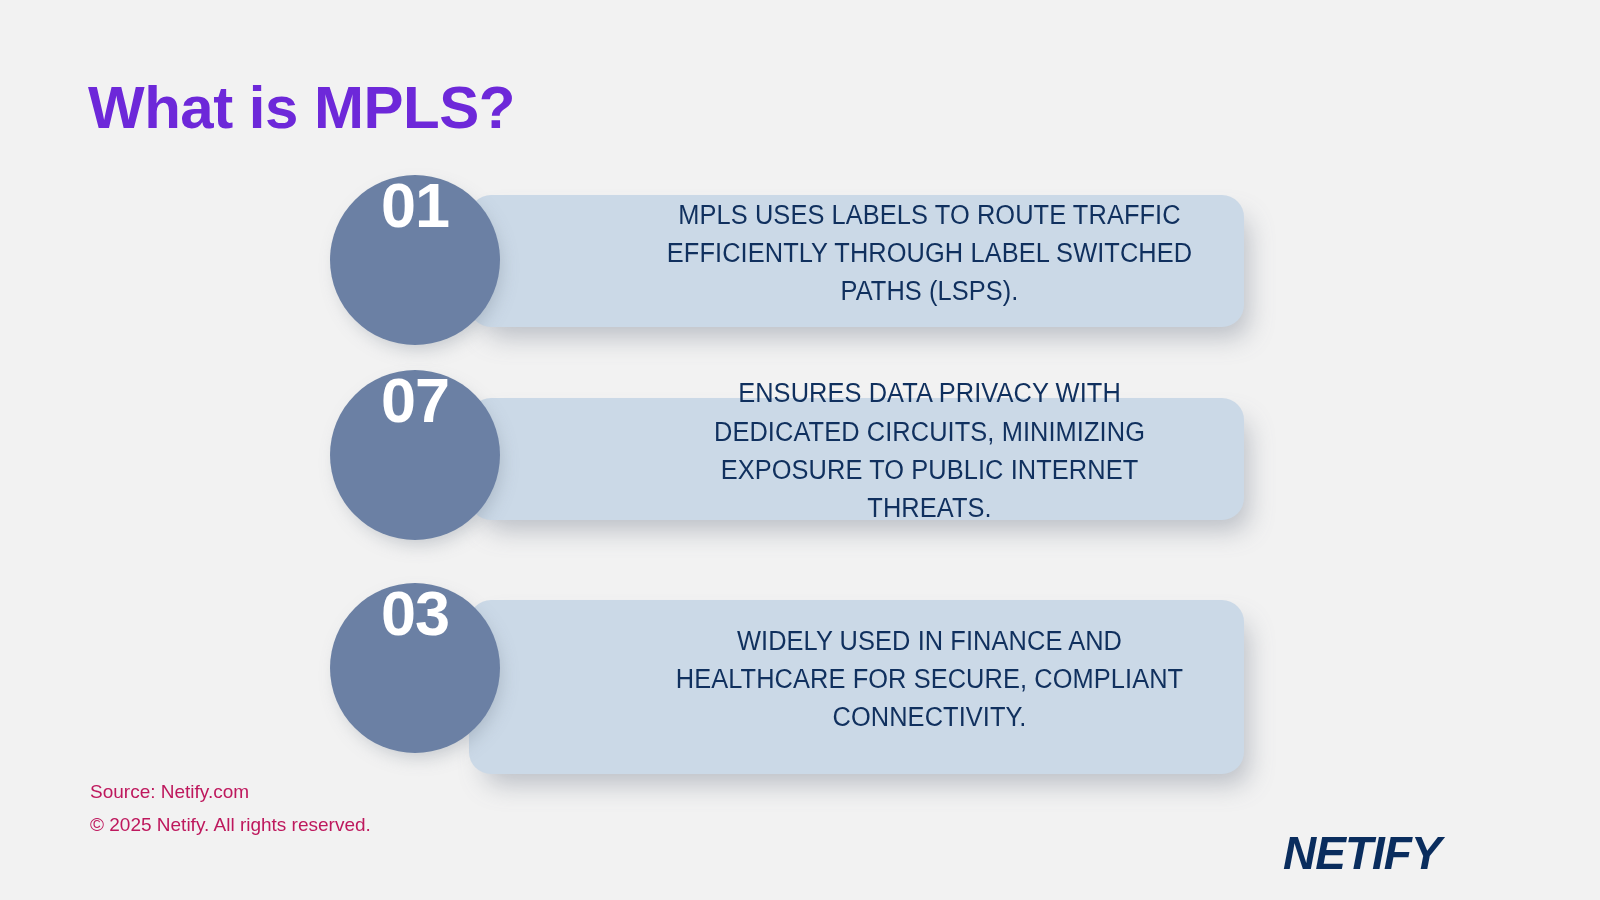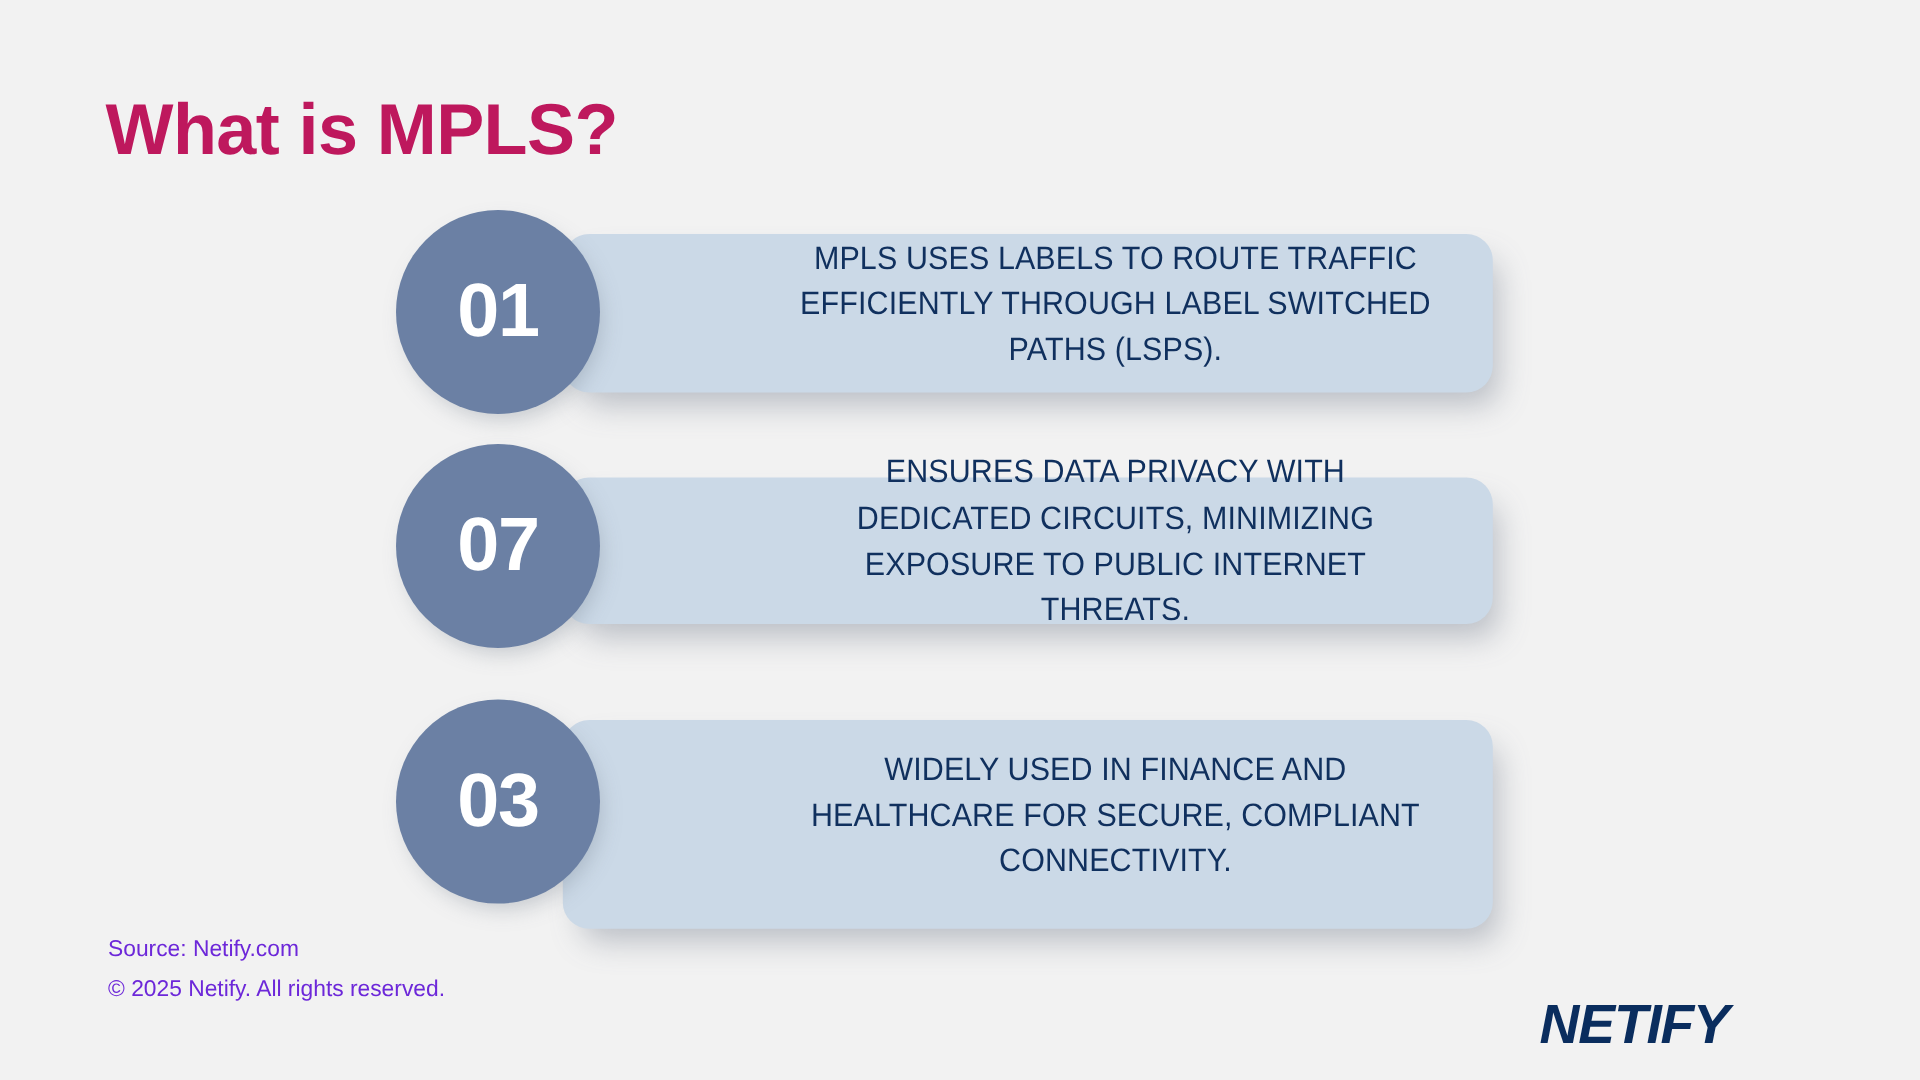--- a/index.html
+++ b/index.html
@@ -23,21 +23,21 @@
   }
 
   
   #page-title {
     position: absolute;
     left: 88px;
     top: 78px;
     font-size: 60px;
     font-weight: bold;
     letter-spacing: -0.5px;
-    color: #be185d;
+    color: #6d28d9;
     line-height: 1;
     white-space: nowrap;
   }
 
   
   #steps {
     position: absolute;
     left: 0;
     top: 0;
     width: 1600px;
@@ -75,21 +75,21 @@
   }
 
   .step-circle {
     position: absolute;
     left: 0;
     width: 170px;
     height: 170px;
     border-radius: 50%;
     background: #6b80a4;
     display: flex;
-    align-items: center;
+    align-items: flex-start;
     justify-content: center;
     box-shadow: 4px 8px 18px -4px rgba(110,120,135,0.35);
   }
 
   .step-number {
     font-size: 63px;
     font-weight: bold;
     color: #ffffff;
     line-height: 1;
     letter-spacing: -1px;
@@ -110,21 +110,21 @@
   #step-row-3 { top: 572px; }
   #step-row-3 .step-card   { top: 28px; height: 174px; }
   #step-row-3 .step-circle { top: 11px; }
 
   
   #footer-source {
     position: absolute;
     left: 90px;
     top: 775px;
     font-size: 19px;
-    color: #6d28d9;
+    color: #be185d;
     line-height: 1.75;
     white-space: nowrap;
   }
 
   #footer-source div { white-space: nowrap; }
 
   #brand-logo {
     position: absolute;
     left: 1283px;
     top: 790px;

